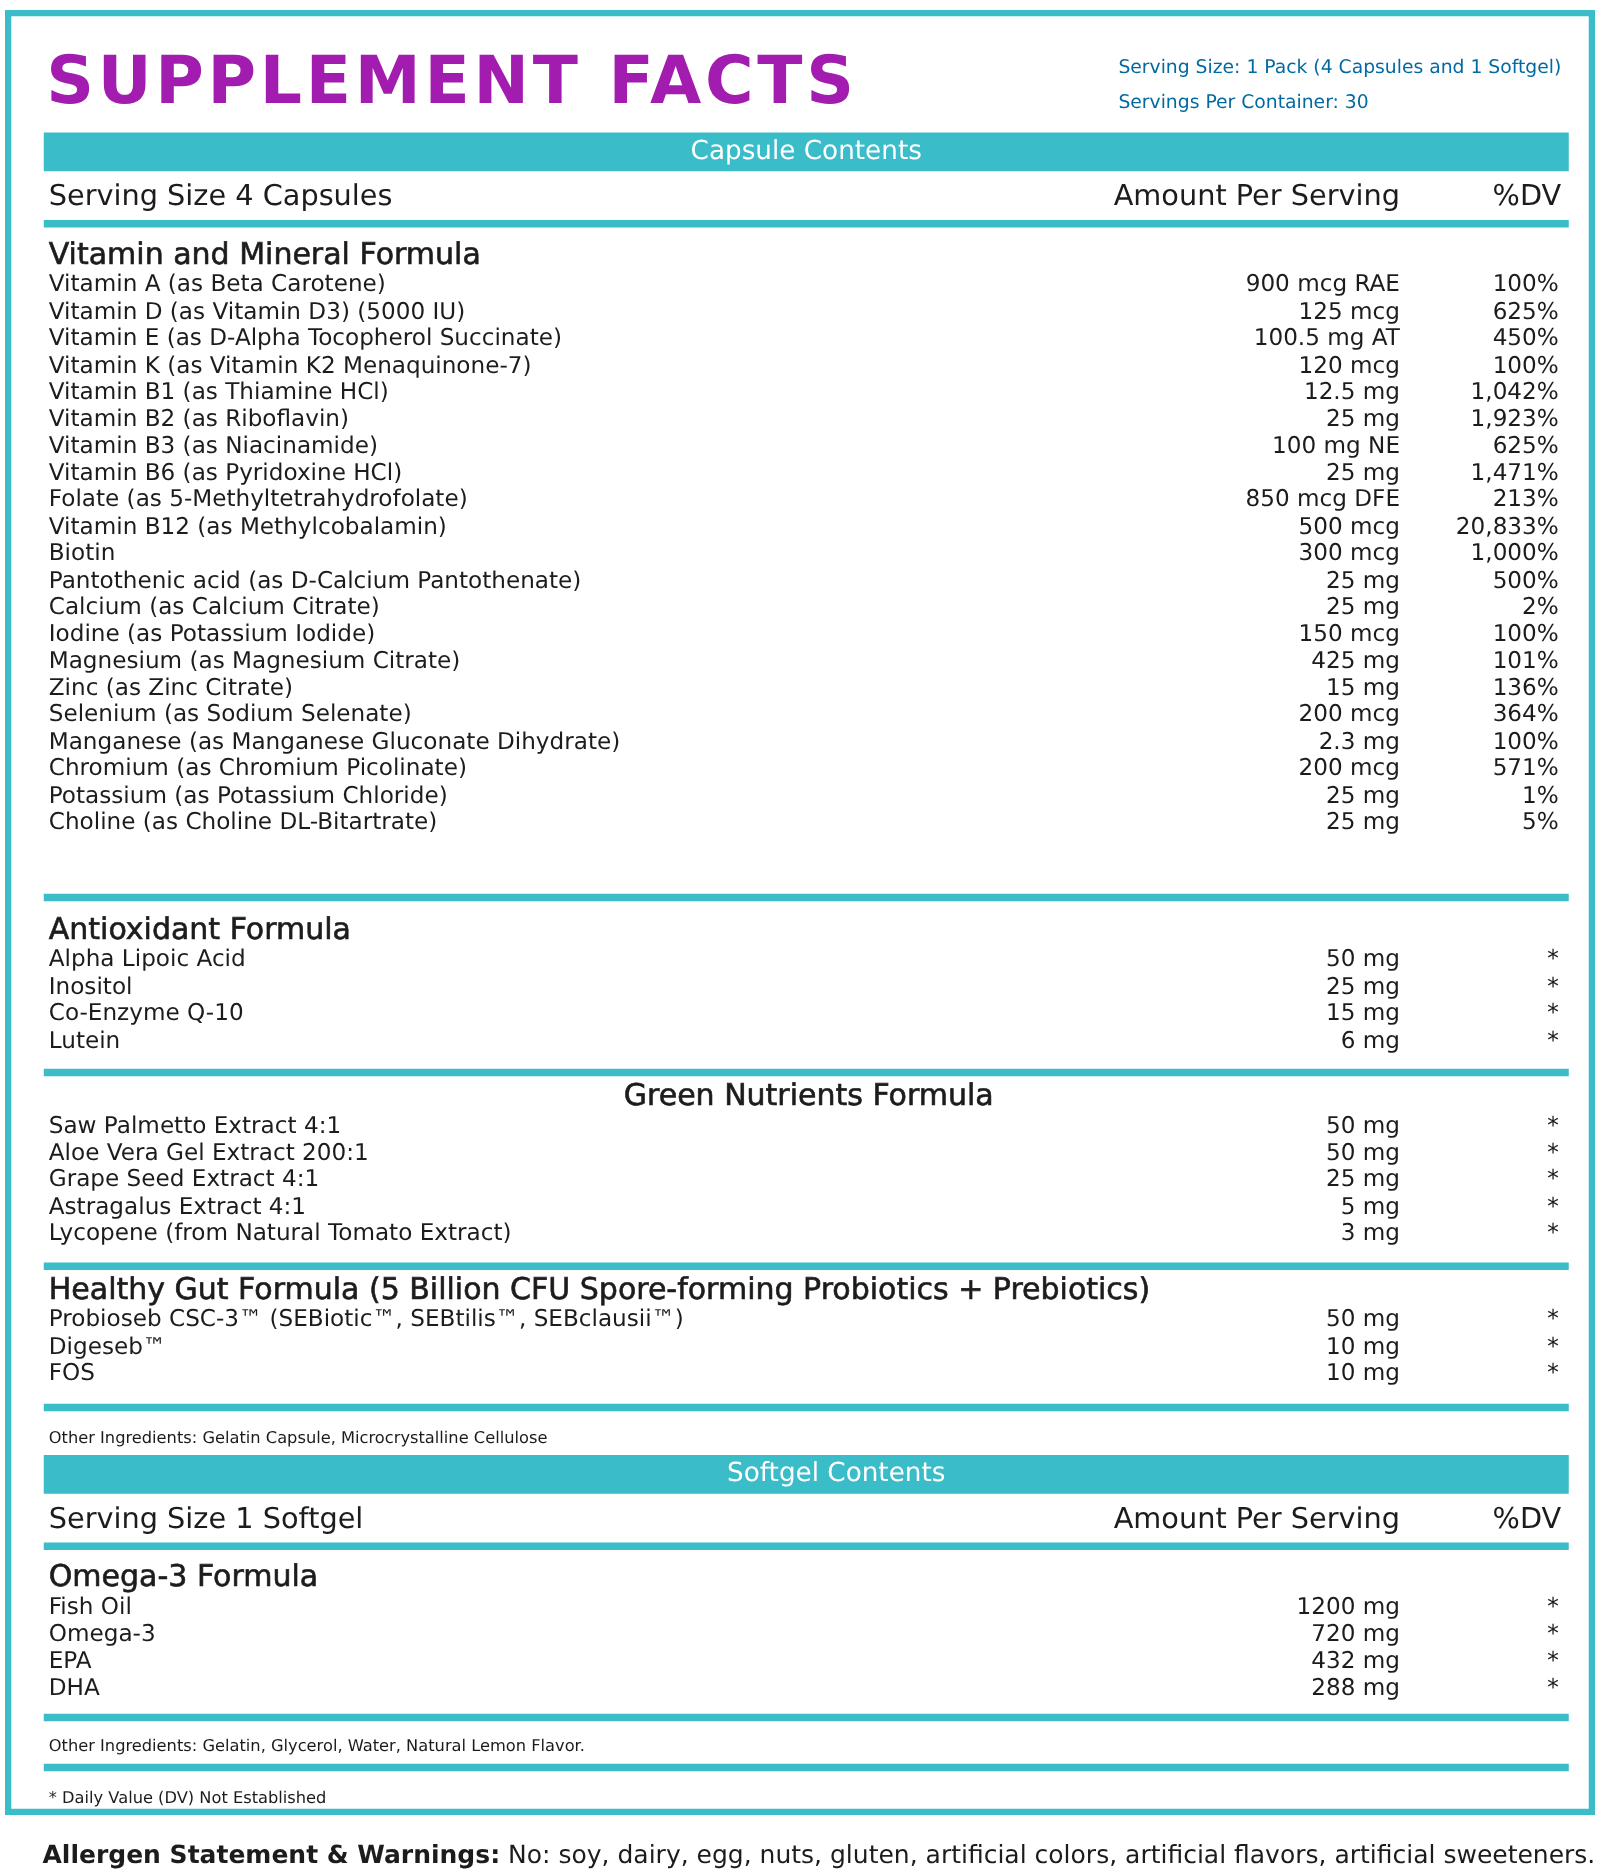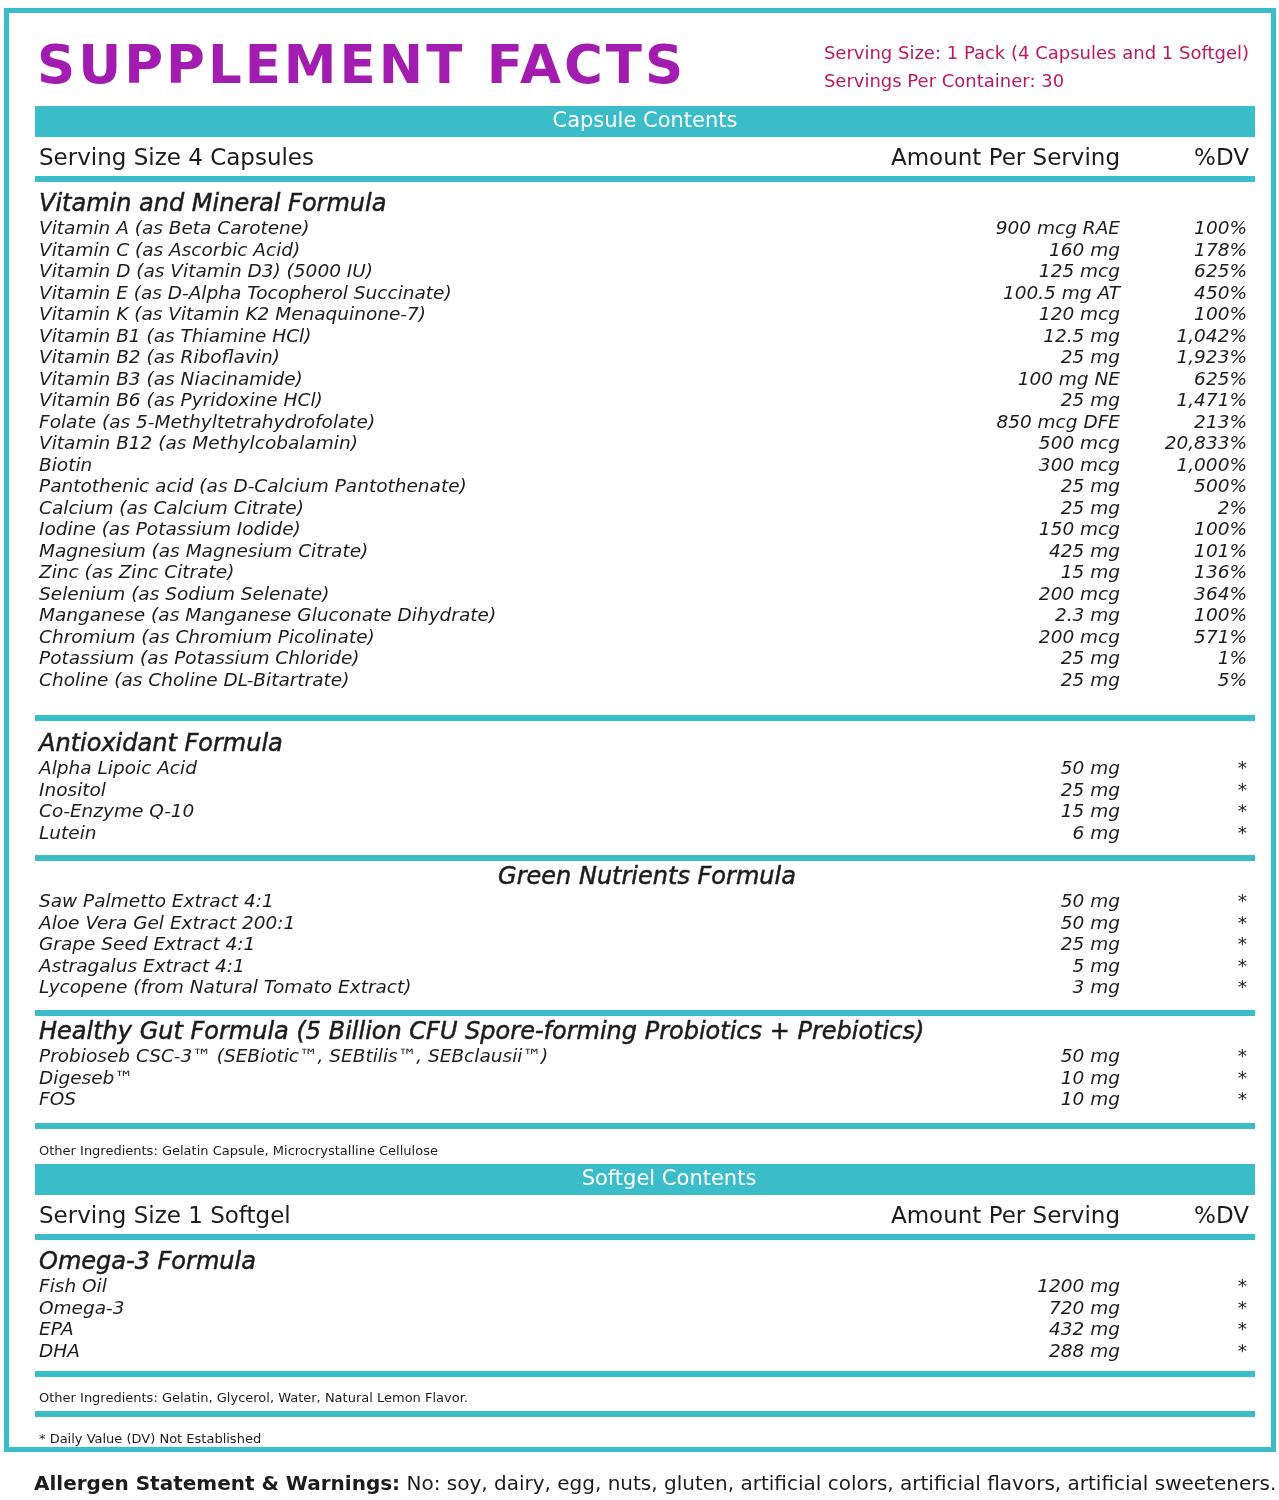--- a/index.html
+++ b/index.html
@@ -12,39 +12,39 @@
     }
     .inner { position: absolute; left: 26px; top: 0; width: 1220px; }
 
     .title {
       position: absolute; left: 2px; top: 22px;
       font-family: "DejaVu Sans", sans-serif; font-weight: bold;
       font-size: 53px; letter-spacing: 3px; color: #a21caf; line-height: 60px;
     }
     .serving-info {
       position: absolute; right: 6px; top: 26px; text-align: left;
-      font-size: 18px; line-height: 28px; color: #be185d;
+      font-size: 15px; line-height: 28px; color: #0369a1;
     }
 
     .band {
       position: absolute; left: 0; width: 1220px; height: 31px;
       background: #3bbcc9; color: #ffffff; text-align: center;
       font-size: 21px; line-height: 28px;
     }
     .hdr-row {
       position: absolute; left: 0; width: 1220px; height: 38px;
       font-size: 23px; line-height: 38px;
     }
     .hdr-row .l { position: absolute; left: 4px; top: 0; }
     .hdr-row .m { position: absolute; right: 135px; top: 0; }
     .hdr-row .r { position: absolute; right: 6px; top: 0; }
 
     .rule { position: absolute; left: 0; width: 1220px; height: 6px; background: #3bbcc9; }
 
-    .section { position: absolute; left: 0; width: 1220px; font-style: italic; }
+    .section { position: absolute; left: 0; width: 1220px; }
     .section h2 {
       font-size: 24px; font-weight: normal; line-height: 28px;
       padding-left: 4px; color: #1c1c1c;
       -webkit-text-stroke: 0.5px #1c1c1c;
     }
     .row { position: relative; height: 21.5px; font-size: 18.5px; line-height: 21.5px; }
     .row .n { position: absolute; left: 4px; top: 0; white-space: nowrap; }
     .row .a { position: absolute; right: 135px; top: 0; white-space: nowrap; }
     .row .d { position: absolute; right: 8px; top: 0; white-space: nowrap; }
 
@@ -77,25 +77,20 @@
 
     <div class="section" style="top:176px;">
       <h2>Vitamin and Mineral Formula</h2>
       <div id="s0rows">
           <div class="row">
             <span class="n">Vitamin A (as Beta Carotene)</span>
             <span class="a">900 mcg RAE</span>
             <span class="d">100%</span>
           </div>
           <div class="row">
-            <span class="n">Vitamin C (as Ascorbic Acid)</span>
-            <span class="a">160 mg</span>
-            <span class="d">178%</span>
-          </div>
-          <div class="row">
             <span class="n">Vitamin D (as Vitamin D3) (5000 IU)</span>
             <span class="a">125 mcg</span>
             <span class="d">625%</span>
           </div>
           <div class="row">
             <span class="n">Vitamin E (as D-Alpha Tocopherol Succinate)</span>
             <span class="a">100.5 mg AT</span>
             <span class="d">450%</span>
           </div>
           <div class="row">

